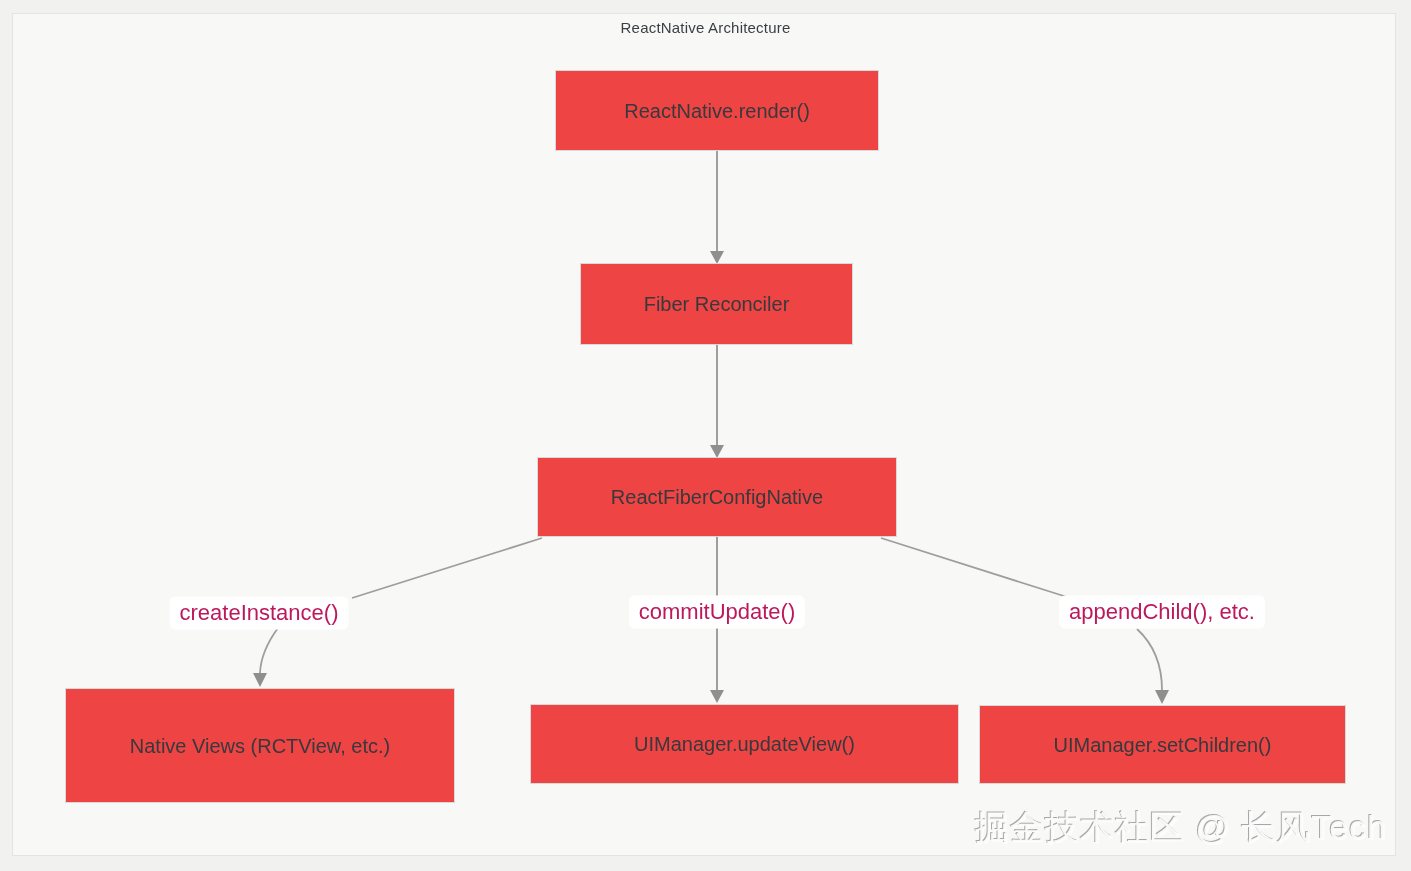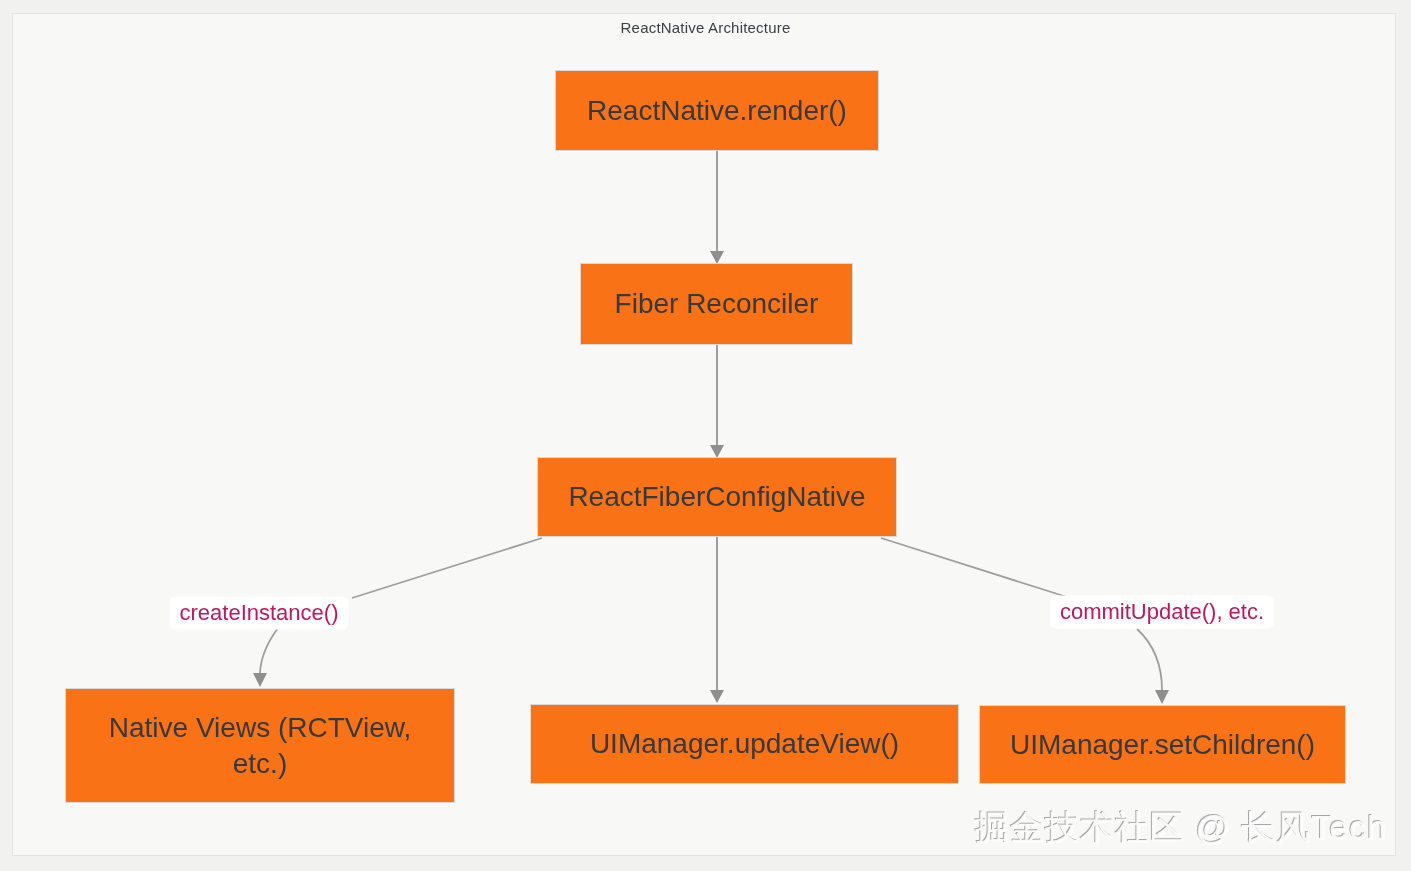--- a/index.html
+++ b/index.html
@@ -40,28 +40,28 @@
   }
   svg.edges {
     position: absolute;
     left: 0;
     top: 0;
     width: 1411px;
     height: 871px;
   }
   .node {
     position: absolute;
-    background: #f97316;
+    background: #ef4444;
     border: 1px solid #d9d9d9;
     box-sizing: border-box;
     display: flex;
     align-items: center;
     justify-content: center;
     text-align: center;
-    font-size: 28px;
+    font-size: 20px;
     color: #37393d;
     line-height: 36px;
   }
   .node-render      { left: 555px; top: 70px;  width: 324px; height: 81px; }
   .node-fiber       { left: 580px; top: 263px; width: 273px; height: 82px; }
   .node-config      { left: 537px; top: 457px; width: 360px; height: 80px; }
   .node-native      { left: 65px;  top: 688px; width: 390px; height: 115px; padding: 0 42px; }
   .node-updateview  { left: 530px; top: 704px; width: 429px; height: 80px; }
   .node-setchildren { left: 979px; top: 705px; width: 367px; height: 79px; }
   .edge-label {
@@ -125,18 +125,19 @@
   <div class="node node-config">ReactFiberConfigNative</div>
 
   <div class="node node-native">Native Views (RCTView, etc.)</div>
 
   <div class="node node-updateview">UIManager.updateView()</div>
 
   <div class="node node-setchildren">UIManager.setChildren()</div>
 
   <div class="edge-label label-create">createInstance()</div>
 
+  <div class="edge-label label-commit">commitUpdate()</div>
 
-  <div class="edge-label label-append">commitUpdate(), etc.</div>
+  <div class="edge-label label-append">appendChild(), etc.</div>
 
   <div class="watermark">掘金技术社区 @ 长风Tech</div>
 
 </div>
 
 </body></html>

